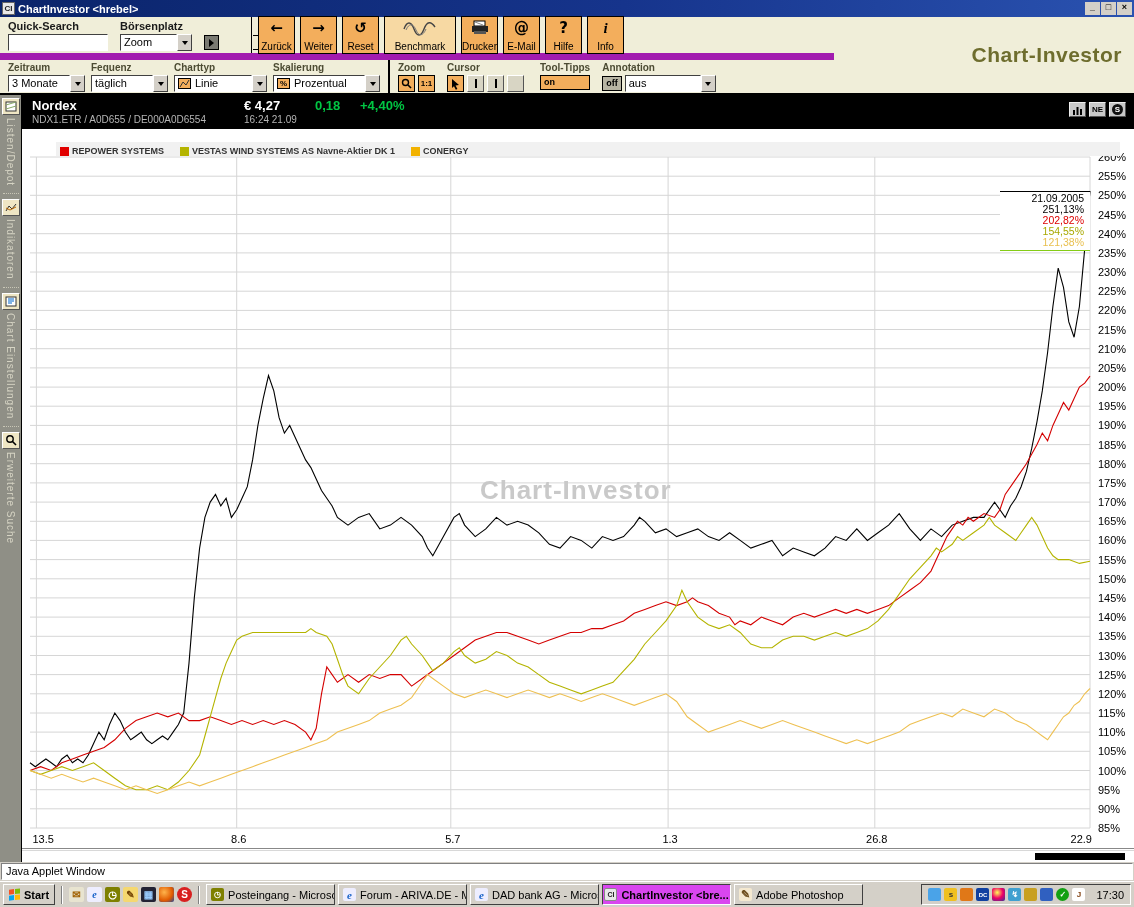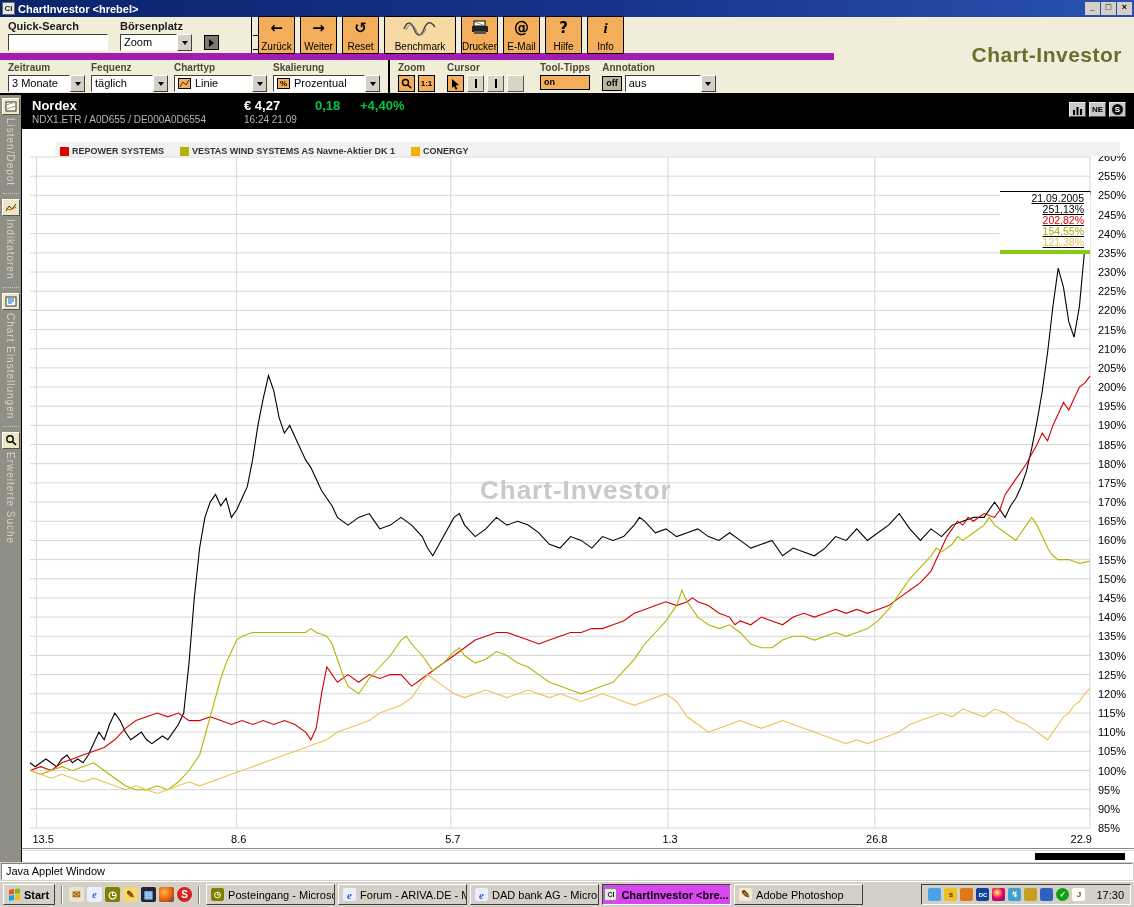--- a/index.html
+++ b/index.html
@@ -80,22 +80,22 @@
   .qb-icon { width:17px; height:15px; background:#c9c9c9; border:1px solid; border-color:#eee #555 #555 #eee; display:flex; align-items:center; justify-content:center; font:bold 8px "Liberation Sans",sans-serif; color:#000; }
   .qb-icon .scircle { width:11px; height:11px; border-radius:50%; background:#111; color:#fff; font:bold 8px/11px "Liberation Sans",sans-serif; text-align:center; }
 
   .chart-panel { flex:1; position:relative; background:#fff; overflow:hidden; }
   .legend { position:absolute; left:3px; top:13px; right:14px; height:14px; background:#f1f1f1;
     display:flex; align-items:flex-end; gap:16px; padding:0 4px; font:bold 9px "Liberation Sans",sans-serif; color:#333;margin-left:31px; }
   .legend-item { display:flex; align-items:center; gap:3px; }
   .legend-swatch { width:9px; height:9px; }
   #chart-svg { position:absolute; left:0; top:0; width:100%; height:100%; }
   .watermark { position:absolute; left:458px; top:346px; font:bold 26px "Liberation Sans",sans-serif; color:#c9c9c9; letter-spacing:1px; }
-  .cross-tip { position:absolute; left:978px; top:62px; width:90px; background:#fff; border-top:1px solid #000; border-bottom:4px solid #84cc16;
-    text-align:right; font:10.5px/11px "Liberation Sans",sans-serif; padding:1px 6px 2px 2px;text-decoration:underline; }
+  .cross-tip { position:absolute; left:978px; top:62px; width:90px; background:#fff; border-top:1px solid #000; border-bottom:1px solid #84cc16;
+    text-align:right; font:10.5px/11px "Liberation Sans",sans-serif; padding:1px 6px 2px 2px; }
   .hscroll { position:absolute; left:0; right:0; bottom:0; height:14px; background:#fff; border-top:1px solid #888; }
   .hscroll .inner-line { position:absolute; left:0; right:0; top:1px; border-top:1px solid #d8d8d8; }
   .hthumb { position:absolute; right:9px; top:4px; width:90px; height:7px; background:#000; }
 
   
   .statusbar { height:19px; background:#d4d0c8; padding:1px 1px; }
   .status-field { height:17px; background:#fff; border:1px solid; border-color:#808080 #fff #fff #808080; font:11px/15px "Liberation Sans",sans-serif; color:#000; padding:0 4px; }
 
   .taskbar { height:26px; background:#d4d0c8; border-top:1px solid #fff; display:flex; align-items:center; padding:2px 3px; gap:3px; }
   .start-btn { height:21px; display:flex; align-items:center; gap:3px; padding:0 5px; background:#d4d0c8; font:bold 11px "Liberation Sans",sans-serif; }

